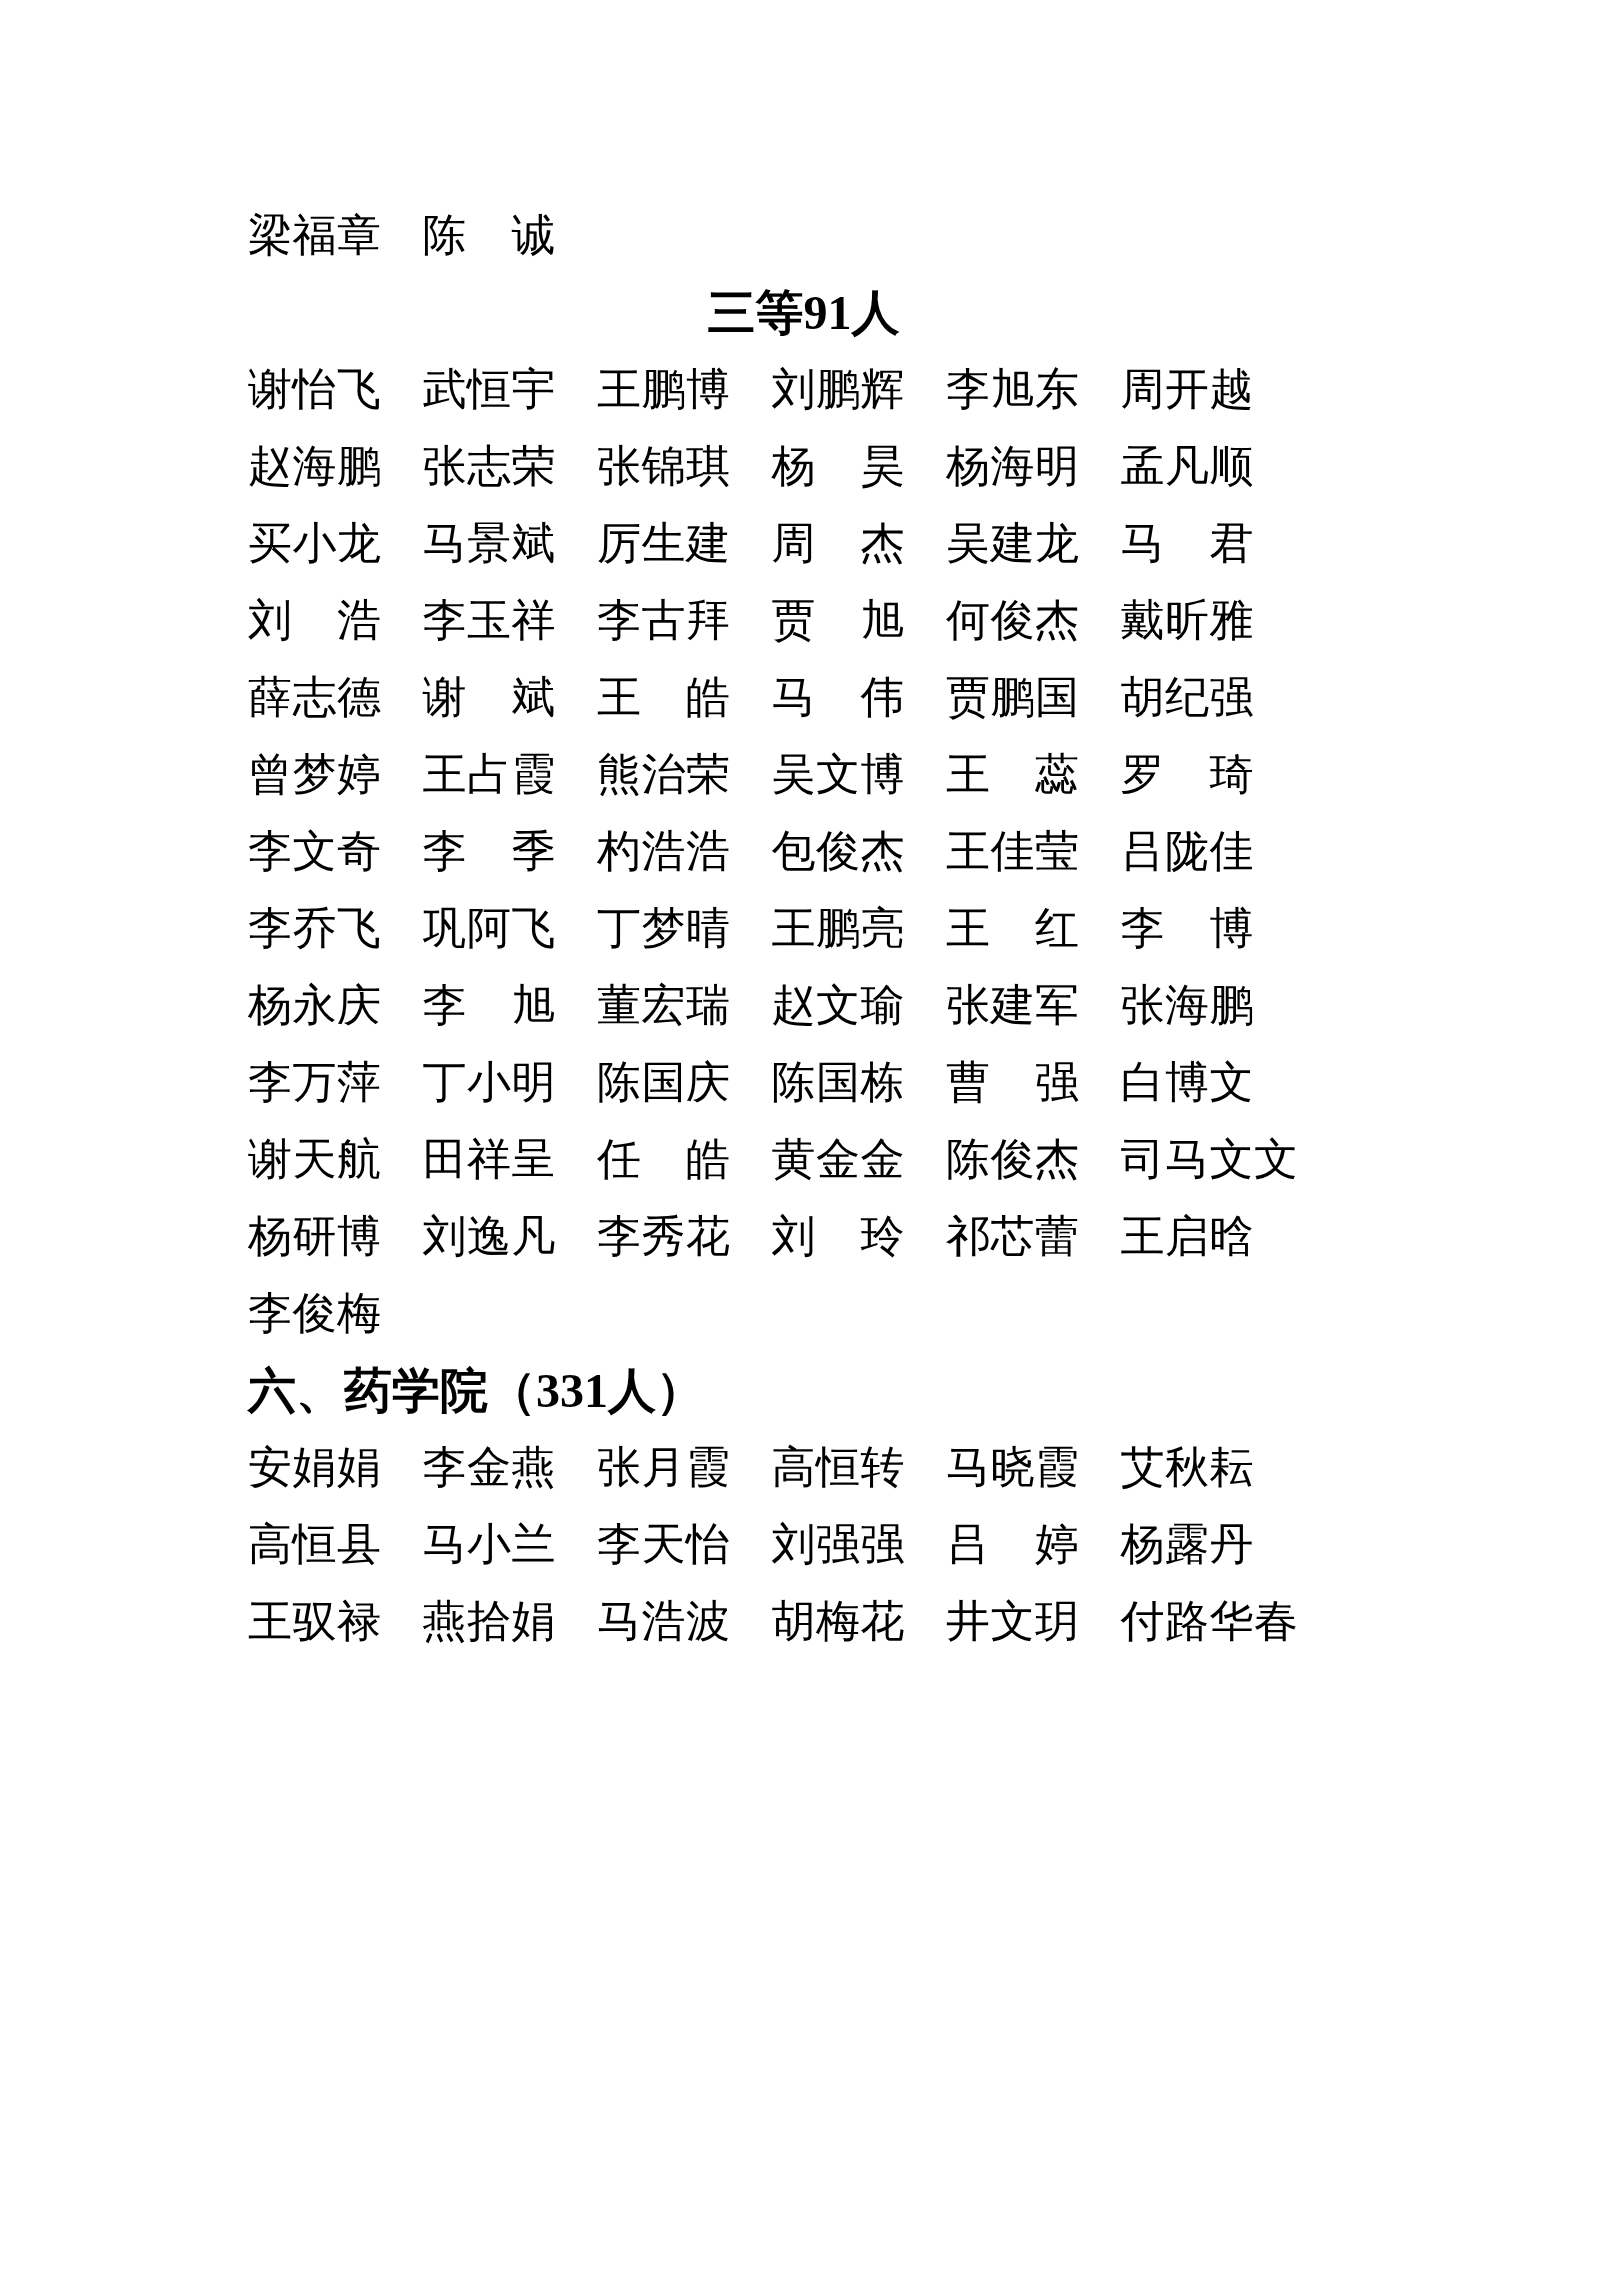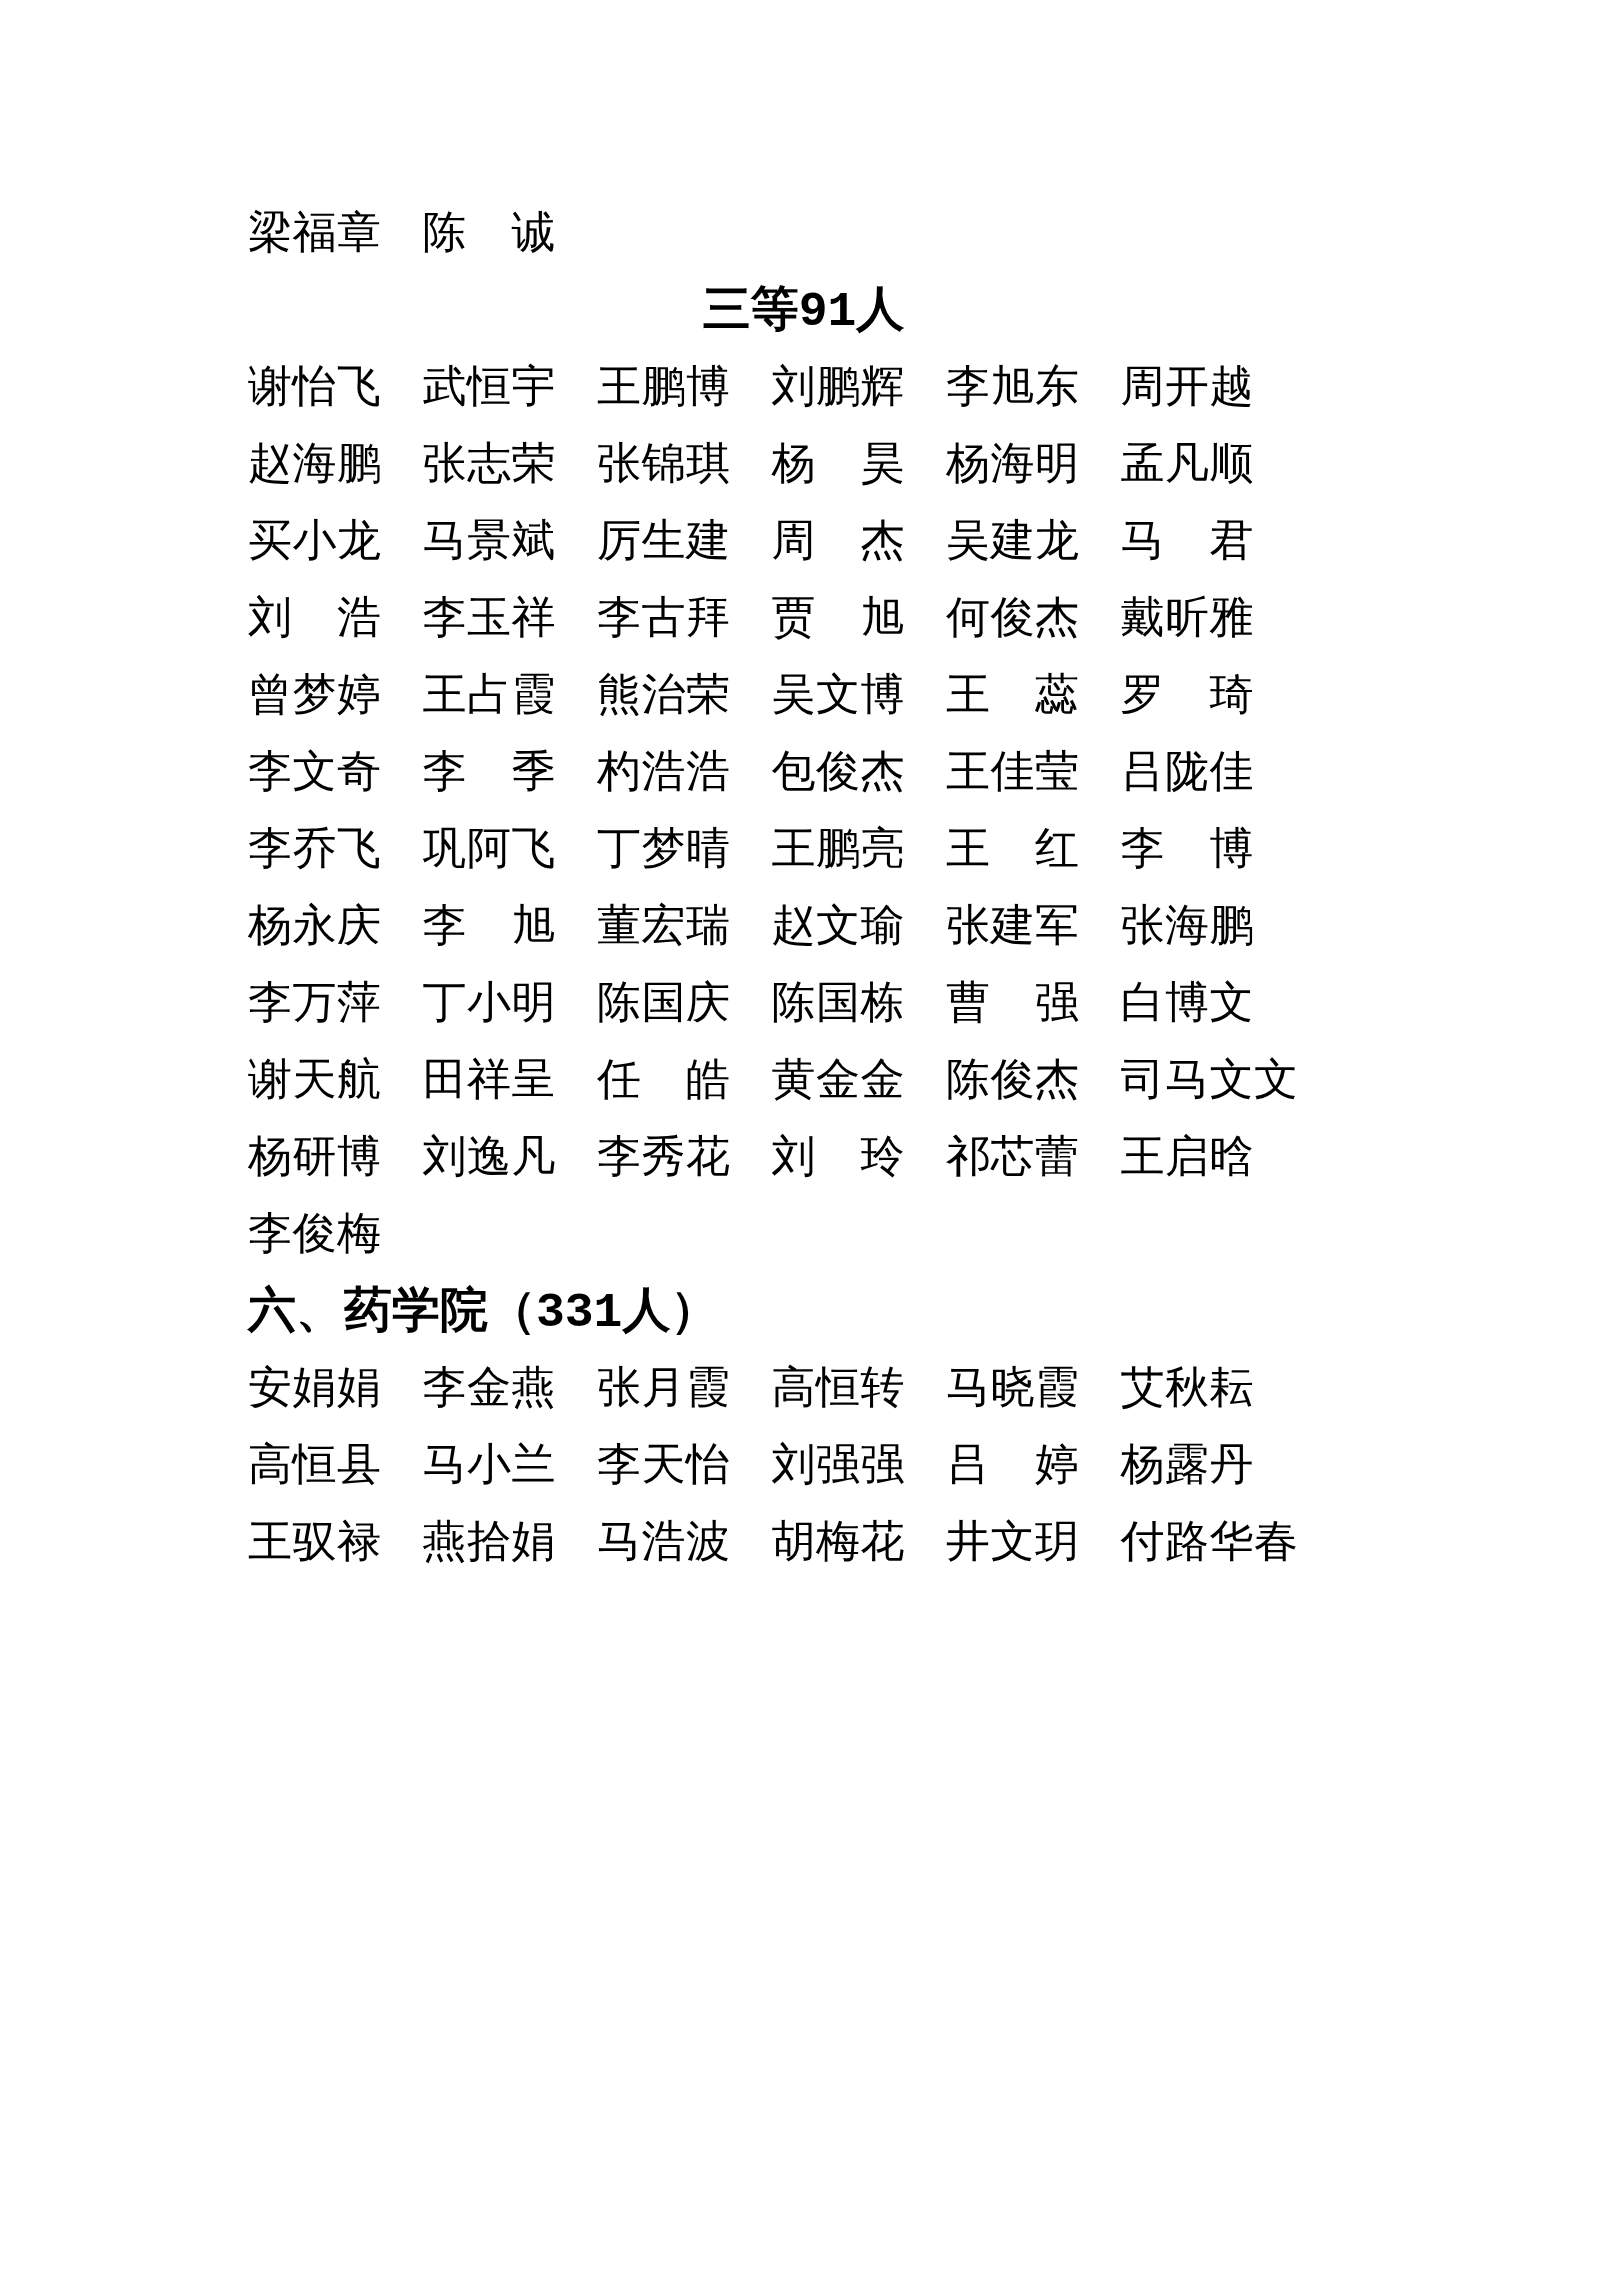--- a/index.html
+++ b/index.html
@@ -6,21 +6,21 @@
     margin: 0;
     padding: 0;
     background: #ffffff;
   }
   .page {
     position: relative;
     width: 1623px;
     height: 2295px;
     background: #ffffff;
     color: #000000;
-    font-family: Liberation Mono, monospace;
+    font-family: Liberation Serif, serif;
     overflow: hidden;
   }
   .content {
     position: absolute;
     top: 197px;
     left: 0;
     width: 1623px;
   }
   .line {
     height: 77px;
@@ -90,20 +90,28 @@
         </div>
         <div class="line">
           <span class="name">刘　浩</span>
           <span class="name">李玉祥</span>
           <span class="name">李古拜</span>
           <span class="name">贾　旭</span>
           <span class="name">何俊杰</span>
           <span class="name">戴昕雅</span>
         </div>
         <div class="line">
+          <span class="name">薛志德</span>
+          <span class="name">谢　斌</span>
+          <span class="name">王　皓</span>
+          <span class="name">马　伟</span>
+          <span class="name">贾鹏国</span>
+          <span class="name">胡纪强</span>
+        </div>
+        <div class="line">
           <span class="name">曾梦婷</span>
           <span class="name">王占霞</span>
           <span class="name">熊治荣</span>
           <span class="name">吴文博</span>
           <span class="name">王　蕊</span>
           <span class="name">罗　琦</span>
         </div>
         <div class="line">
           <span class="name">李文奇</span>
           <span class="name">李　季</span>

